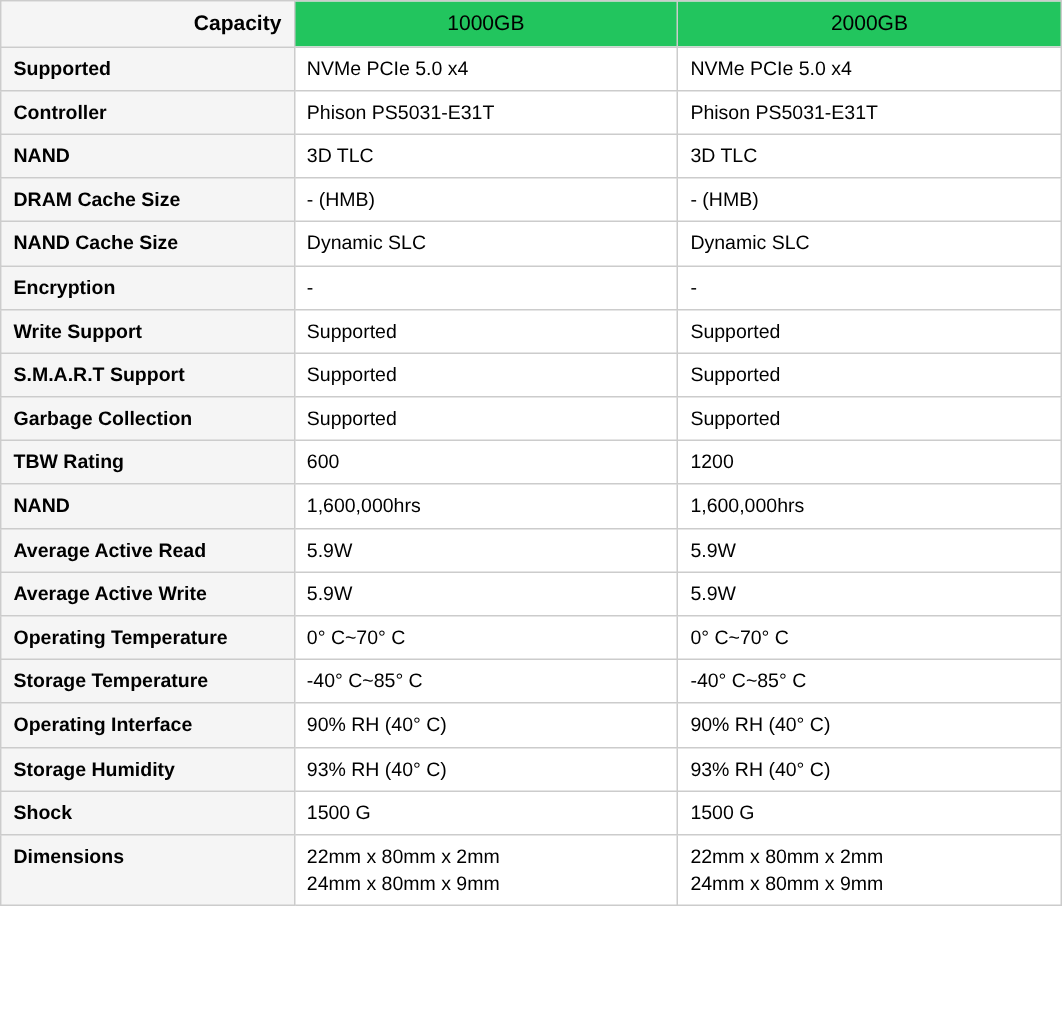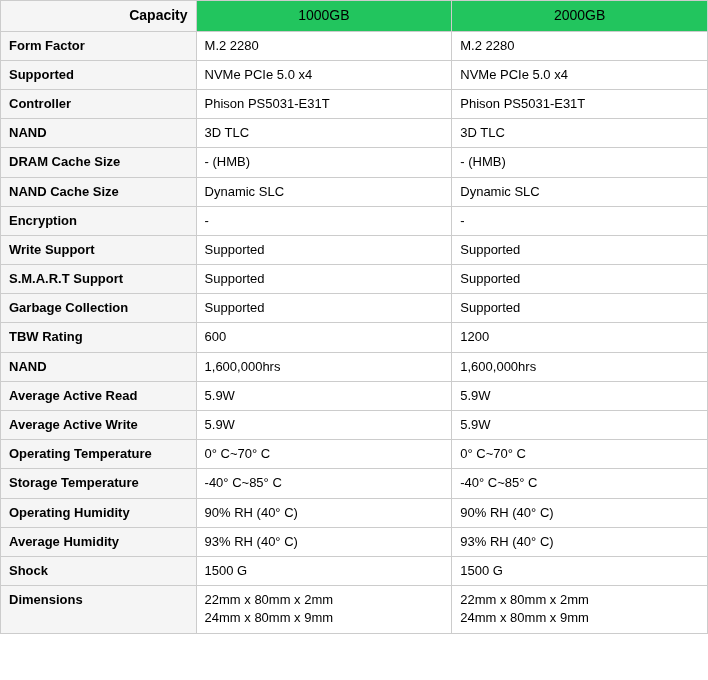--- a/index.html
+++ b/index.html
@@ -46,25 +46,20 @@
 
 <table>
   <thead>
     <tr>
       <th>Capacity</th>
       <th>1000GB</th>
       <th>2000GB</th>
     </tr>
   </thead>
   <tbody id="table-body">
-      <tr>
-        <td>Form Factor</td>
-        <td>M.2 2280</td>
-        <td>M.2 2280</td>
-      </tr>
       <tr>
         <td>Supported</td>
         <td>NVMe PCIe 5.0 x4</td>
         <td>NVMe PCIe 5.0 x4</td>
       </tr>
       <tr>
         <td>Controller</td>
         <td>Phison PS5031-E31T</td>
         <td>Phison PS5031-E31T</td>
       </tr>
@@ -127,26 +122,26 @@
         <td>Operating Temperature</td>
         <td>0° C~70° C</td>
         <td>0° C~70° C</td>
       </tr>
       <tr>
         <td>Storage Temperature</td>
         <td>-40° C~85° C</td>
         <td>-40° C~85° C</td>
       </tr>
       <tr>
-        <td>Operating Humidity</td>
+        <td>Operating Interface</td>
         <td>90% RH (40° C)</td>
         <td>90% RH (40° C)</td>
       </tr>
       <tr>
-        <td>Average Humidity</td>
+        <td>Storage Humidity</td>
         <td>93% RH (40° C)</td>
         <td>93% RH (40° C)</td>
       </tr>
       <tr>
         <td>Shock</td>
         <td>1500 G</td>
         <td>1500 G</td>
       </tr>
       <tr>
         <td>Dimensions</td>

